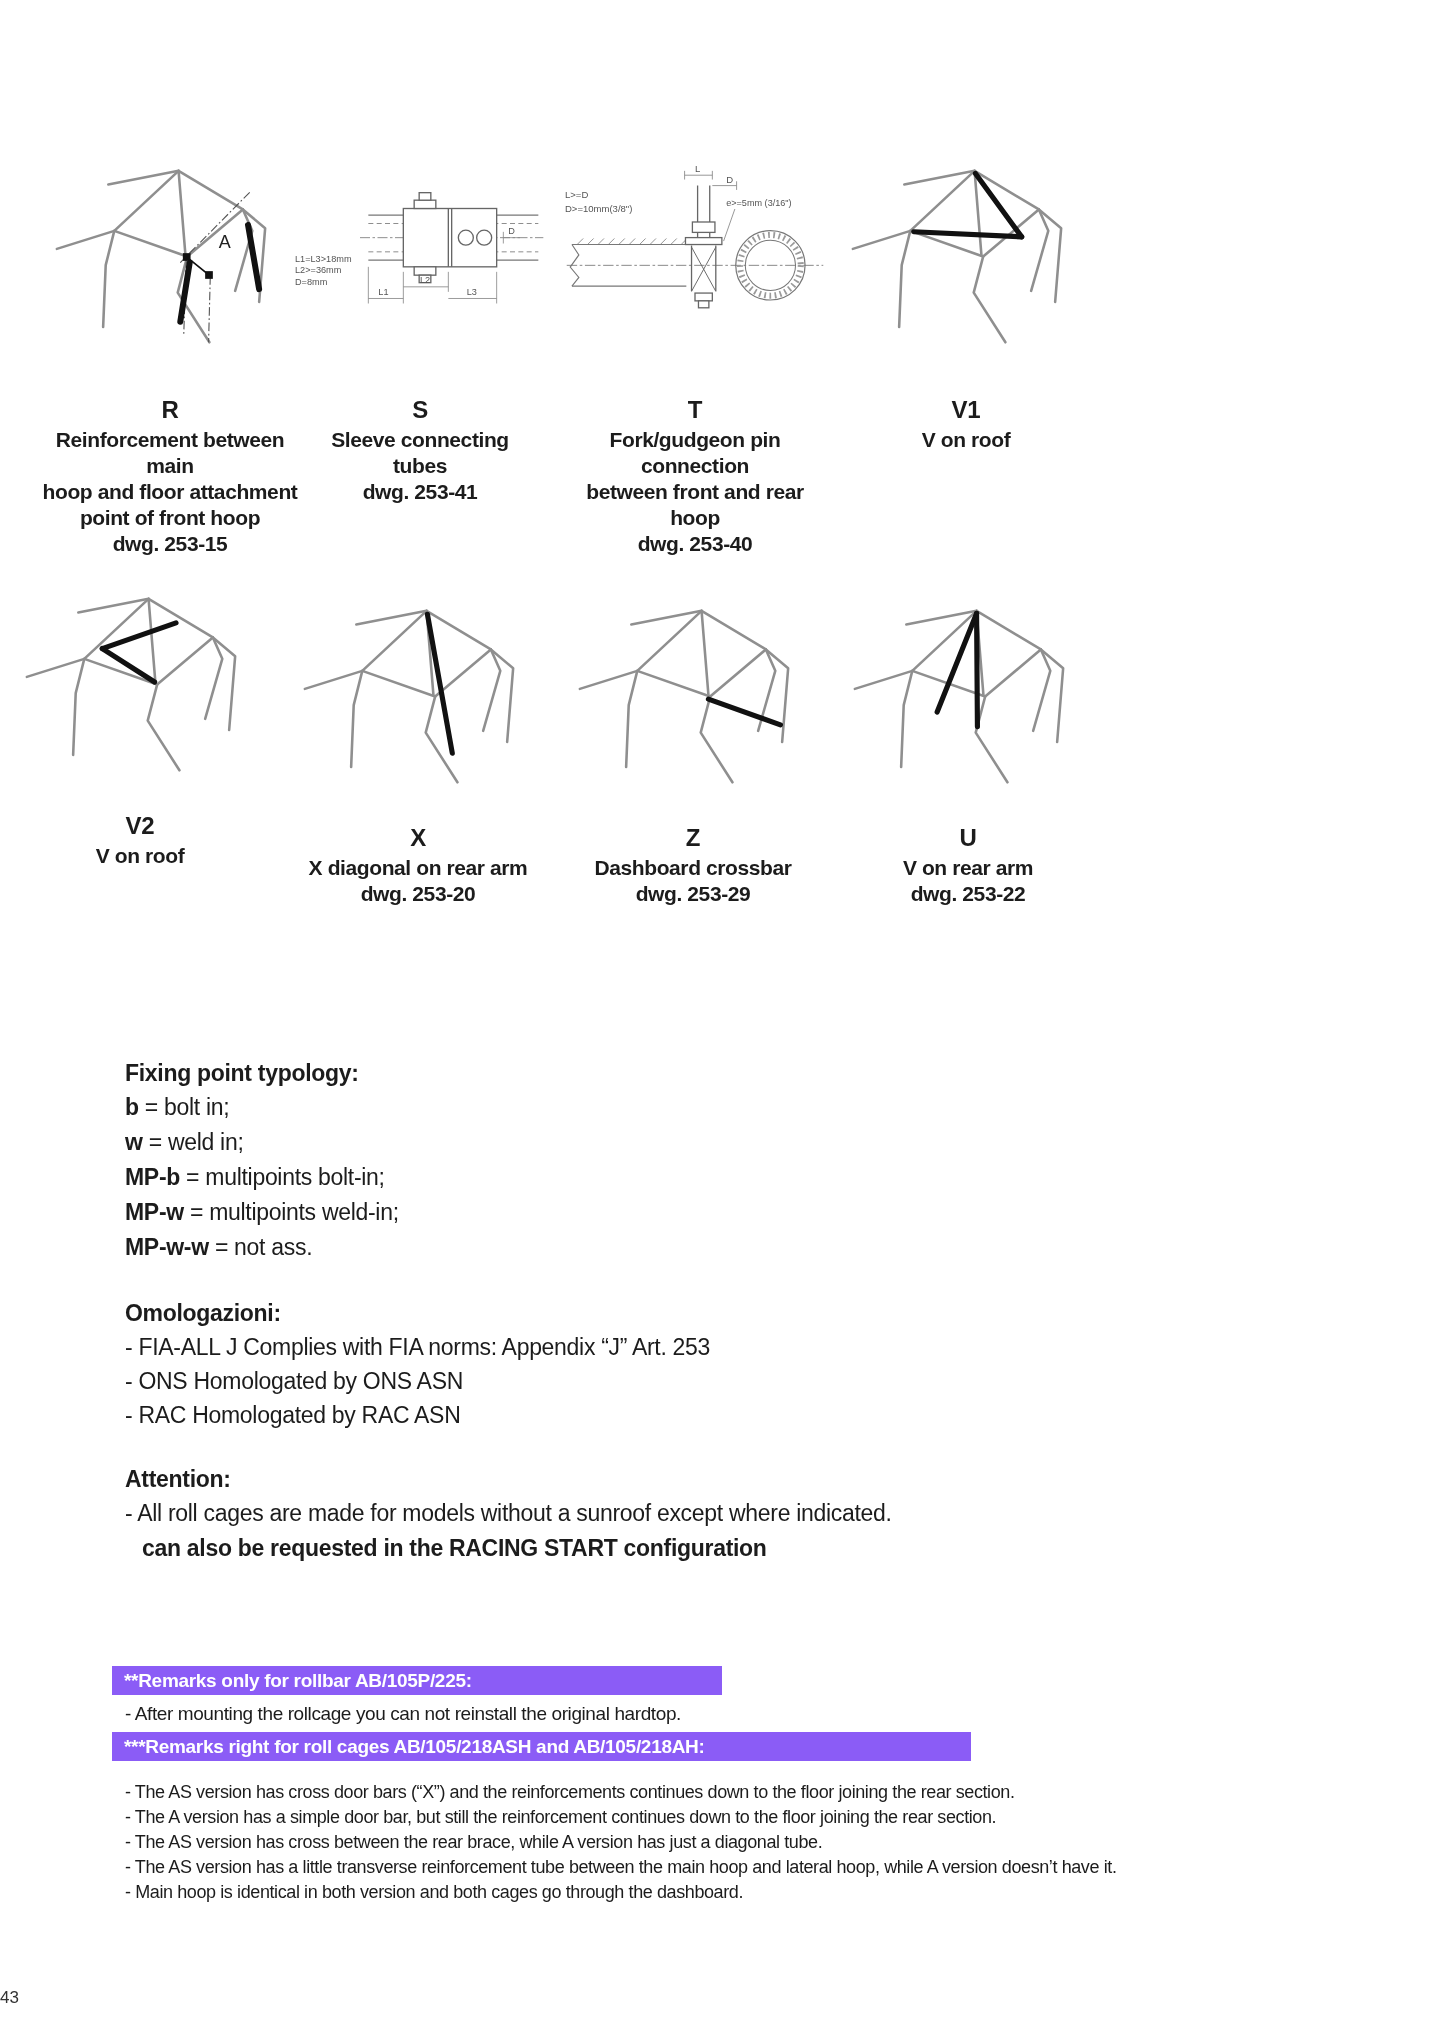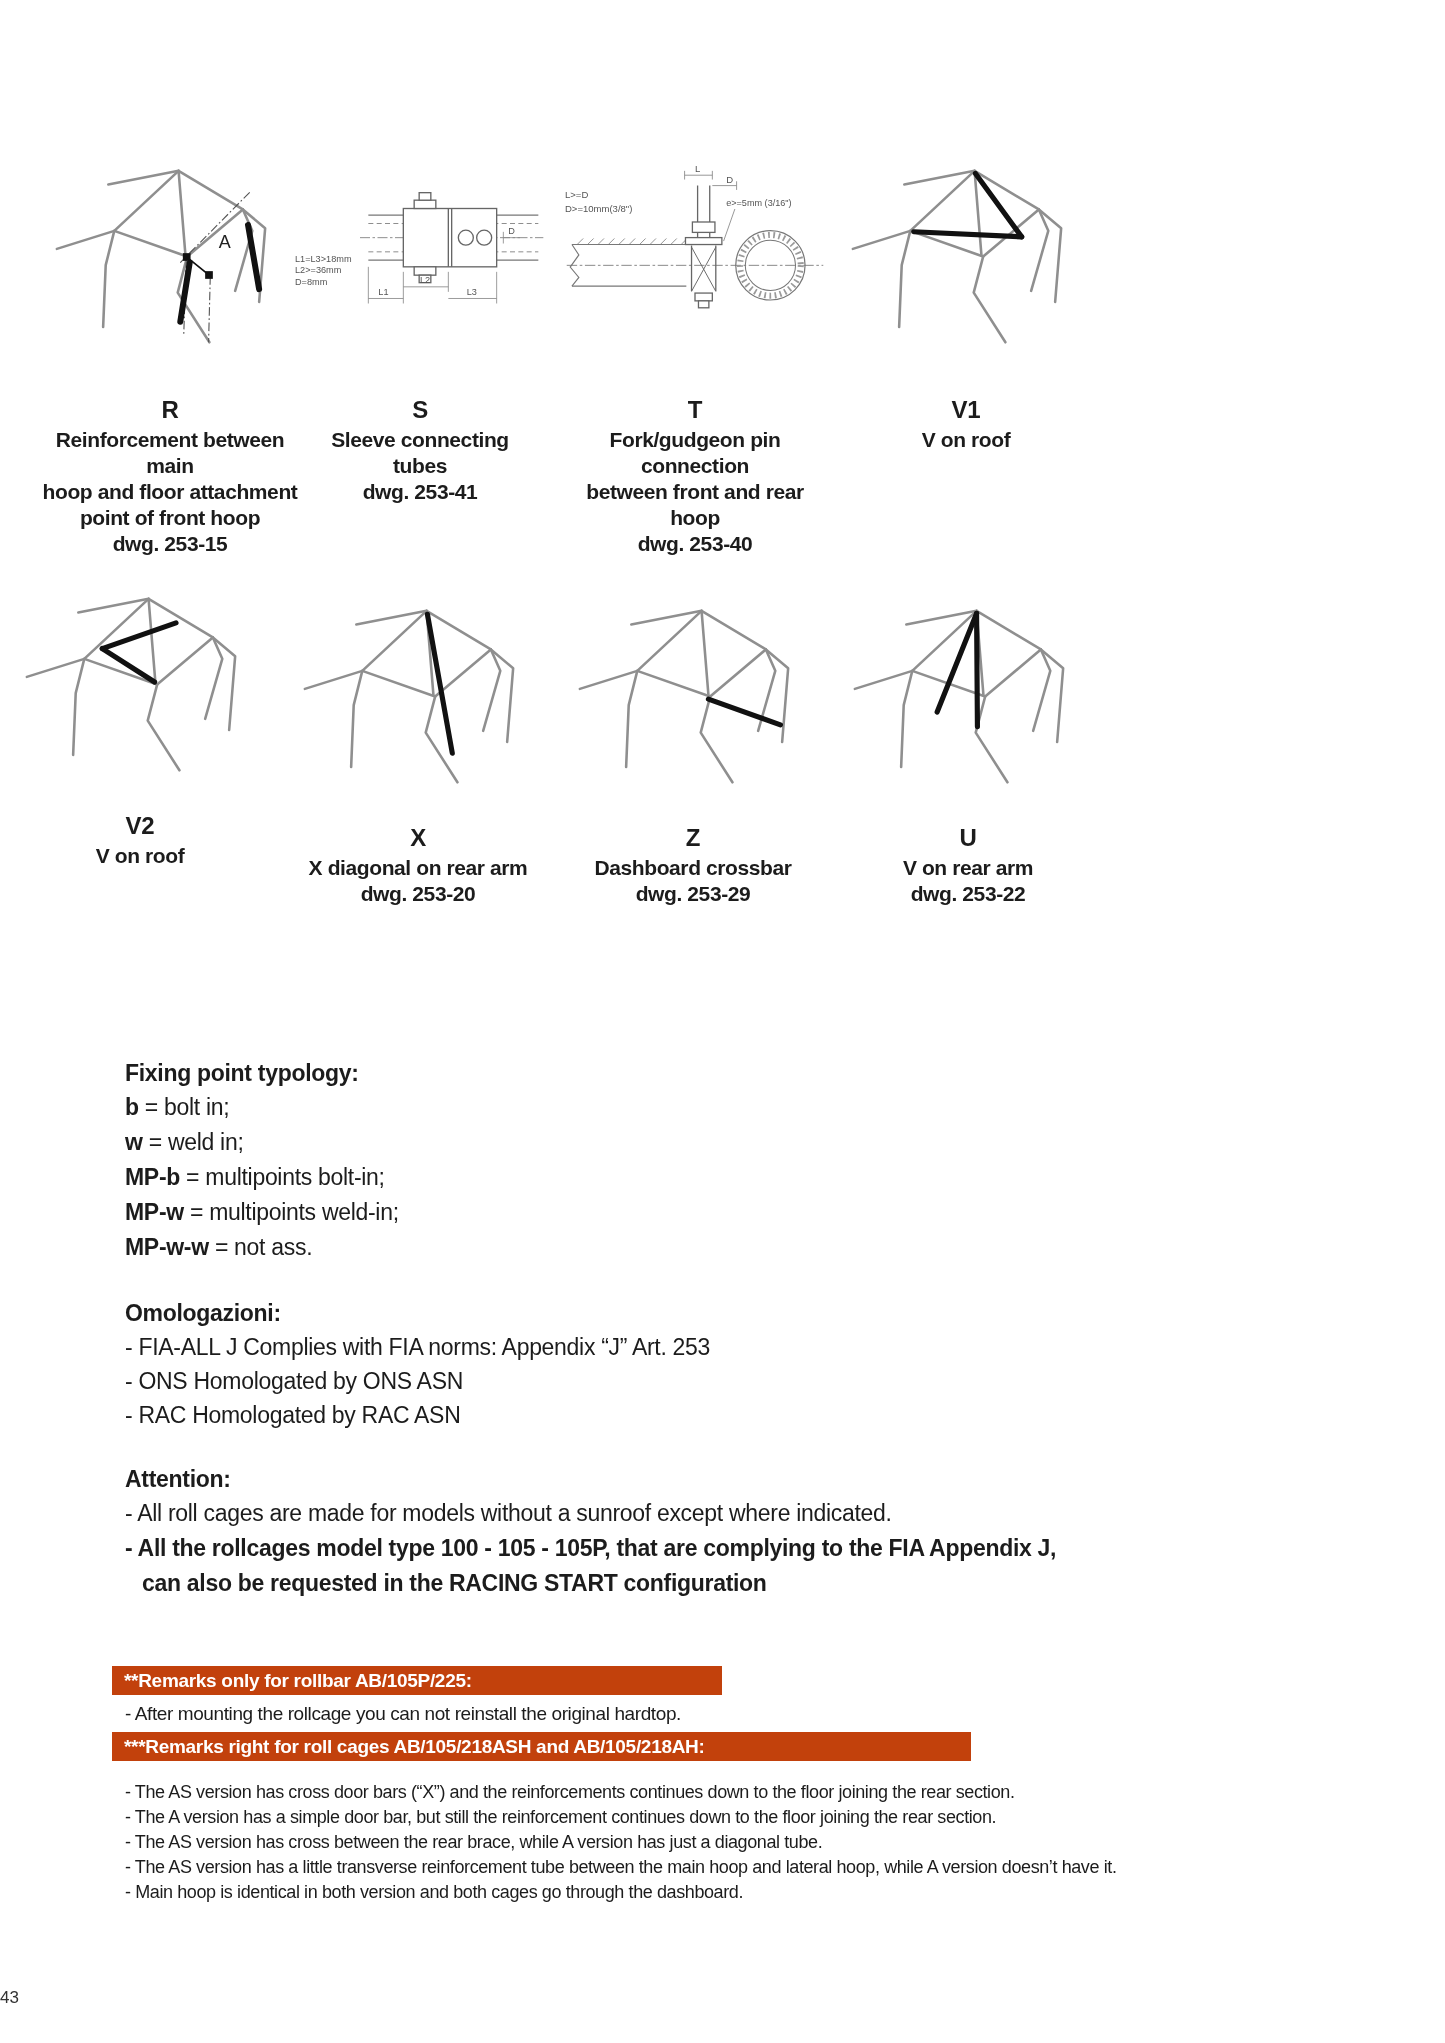--- a/index.html
+++ b/index.html
@@ -21,21 +21,21 @@
   svg{display:block;}
   .sec{position:absolute;left:125px;}
   .sec-title{font-weight:bold;font-size:23px;line-height:34px;letter-spacing:-0.3px;}
   .sec-line{font-size:23px;line-height:35px;letter-spacing:-0.3px;}
   .sec-line b{letter-spacing:-0.3px;}
   .hom .sec-line{line-height:34px;}
   .att-bold{font-weight:bold;}
   .att-indent{padding-left:17px;}
   .bar{
     position:absolute;left:112px;
-    background:#c2410c;color:#ffffff;
+    background:#8b5cf6;color:#ffffff;
     font-weight:bold;font-size:19px;line-height:29px;
     padding:0 12px;box-sizing:border-box;
     letter-spacing:-0.3px;
   }
   .remark-body{position:absolute;left:125px;letter-spacing:-0.4px;}
   .remark-body.r1{font-size:19px;line-height:26px;}
   .remark-body.r2{font-size:18px;line-height:25px;}
   .pageno{position:absolute;left:0;right:0;top:1988px;font-size:17px;color:#333;}
 </style>
 </head>
@@ -268,21 +268,20 @@
   <div class="sec hom" style="top:1296px">
     <div class="sec-title">Omologazioni:</div>
     <div class="sec-line">- FIA-ALL J Complies with FIA norms: Appendix “J” Art. 253</div>
     <div class="sec-line">- ONS Homologated by ONS ASN</div>
     <div class="sec-line">- RAC Homologated by RAC ASN</div>
   </div>
 
   <div class="sec" style="top:1462px">
     <div class="sec-title">Attention:</div>
     <div class="sec-line">- All roll cages are made for models without a sunroof except where indicated.</div>
-    <div class="sec-line att-bold">- All the rollcages model type 100 - 105 - 105P, that are complying to the FIA Appendix J,</div>
     <div class="sec-line att-bold att-indent">can also be requested in the RACING START configuration</div>
   </div>
 
   <div class="bar" style="top:1666px;width:610px">
     <span>**Remarks only for rollbar AB/105P/225:</span>
   </div>
   <div class="remark-body r1" style="top:1701px">
     <div>- After mounting the rollcage you can not reinstall the original hardtop.</div>
   </div>
 

